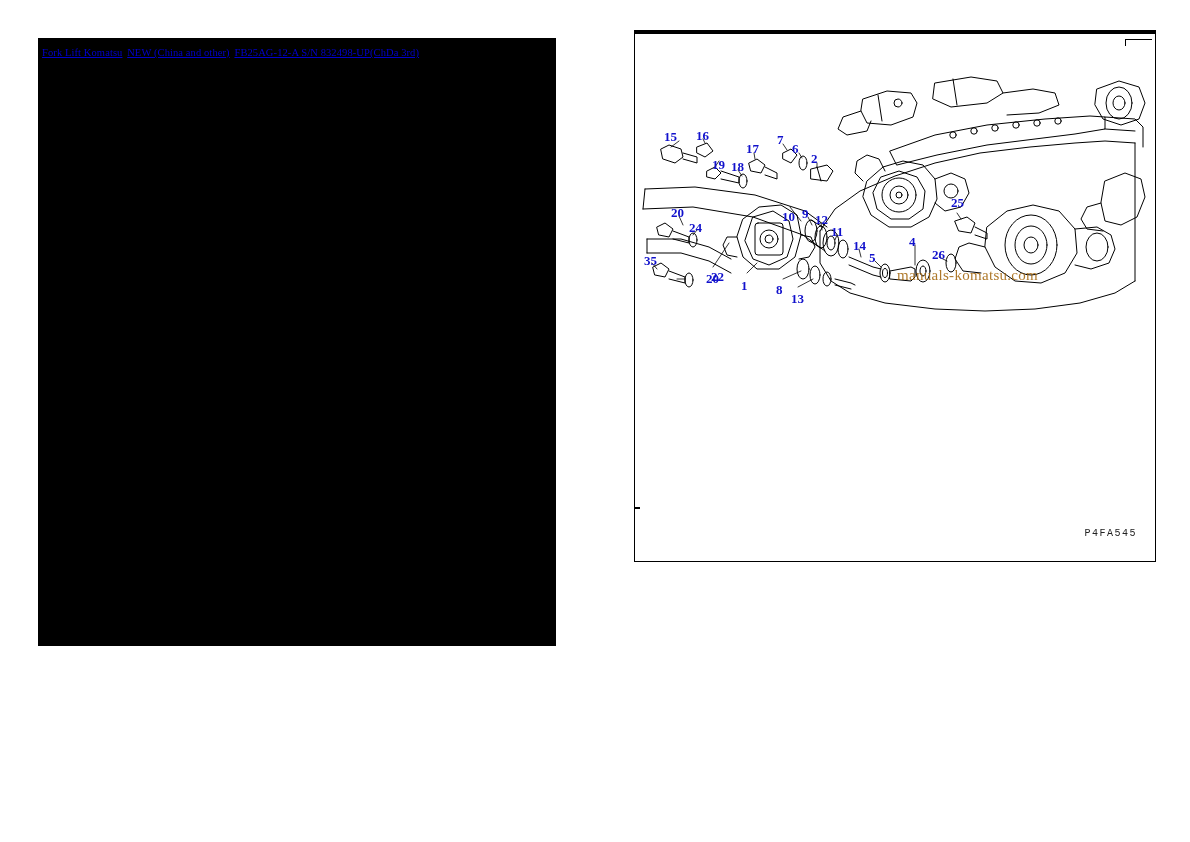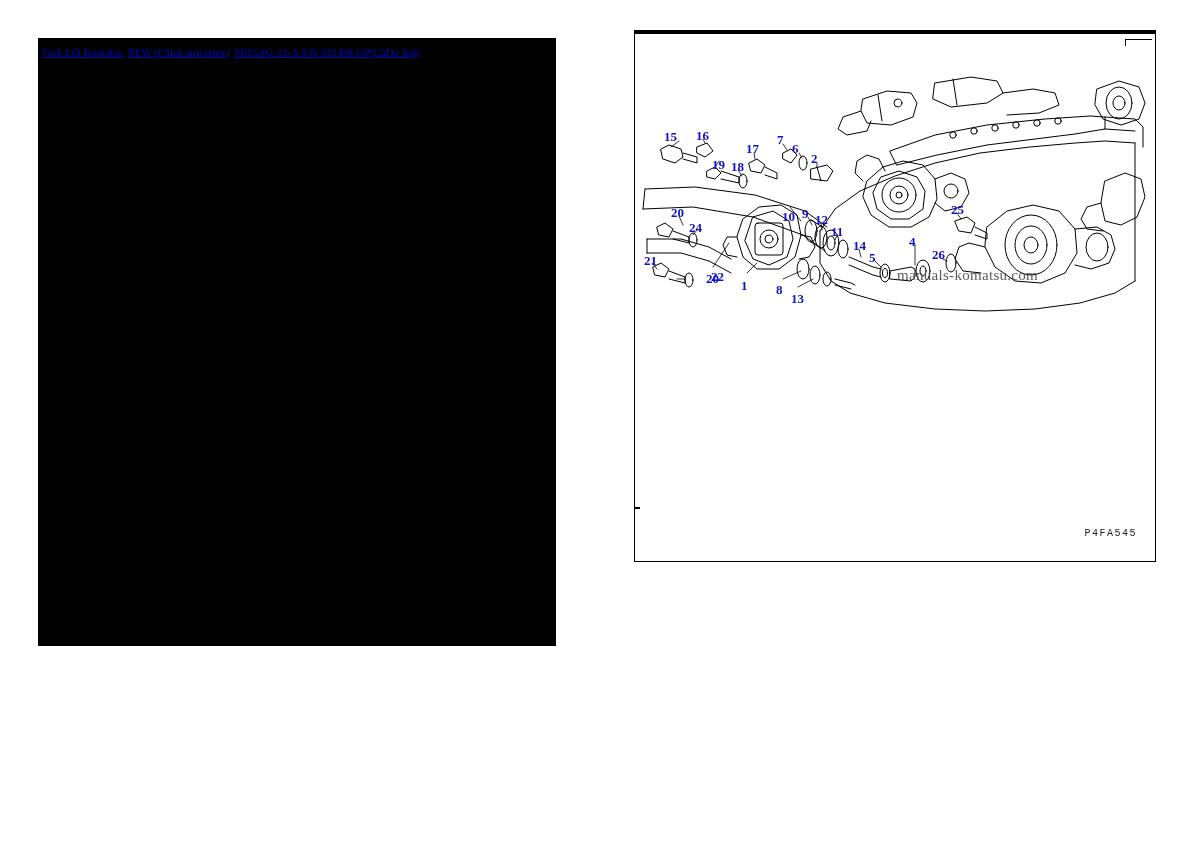--- a/index.html
+++ b/index.html
@@ -79,21 +79,21 @@
     font-weight: bold;
     line-height: 13px;
     white-space: nowrap;
   }
   #watermark {
     position: absolute;
     left: 262px;
     top: 236px;
     font-family: "Liberation Serif", serif;
     font-size: 15px;
-    color: #404040;
+    color: #a16207;
     letter-spacing: 0.3px;
     white-space: nowrap;
     opacity: 0.85;
   }
   #drawing-code {
     position: absolute;
     right: 18px;
     bottom: 22px;
     font-family: Liberation Mono, monospace;
     font-size: 10px;
@@ -288,25 +288,25 @@
   <div class="callout" style="left:142px; top:102px;">7</div>
   <div class="callout" style="left:157px; top:111px;">6</div>
   <div class="callout" style="left:176px; top:121px;">2</div>
   <div class="callout" style="left:147px; top:165px;margin-top:14px;">10</div>
   <div class="callout" style="left:167px; top:176px;">9</div>
   <div class="callout" style="left:180px; top:182px;">12</div>
   <div class="callout" style="left:196px; top:194px;">11</div>
   <div class="callout" style="left:218px; top:208px;text-align:center;">14</div>
   <div class="callout" style="left:234px; top:220px;">5</div>
   <div class="callout" style="left:274px; top:204px;">4</div>
-  <div class="callout" style="left:316px; top:172px;">25</div>
+  <div class="callout" style="left:316px; top:165px;">25</div>
   <div class="callout" style="left:297px; top:217px;">26</div>
   <div class="callout" style="left:36px;  top:175px;">20</div>
   <div class="callout" style="left:54px;  top:190px;">24</div>
-  <div class="callout" style="left:9px;   top:223px;">21</div>
+  <div class="callout" style="left:9px;   top:223px;">35</div>
   <div class="callout" style="left:34px;  top:239px;margin-left:42px;">22</div>
   <div class="callout" style="left:71px;  top:241px;">20</div>
   <div class="callout" style="left:106px; top:248px;">1</div>
   <div class="callout" style="left:141px; top:252px;">8</div>
   <div class="callout" style="left:156px; top:261px;">13</div>
 
   <div id="watermark">manuals-komatsu.com</div>
   <div id="drawing-code">P4FA545</div>
 </div>
 

